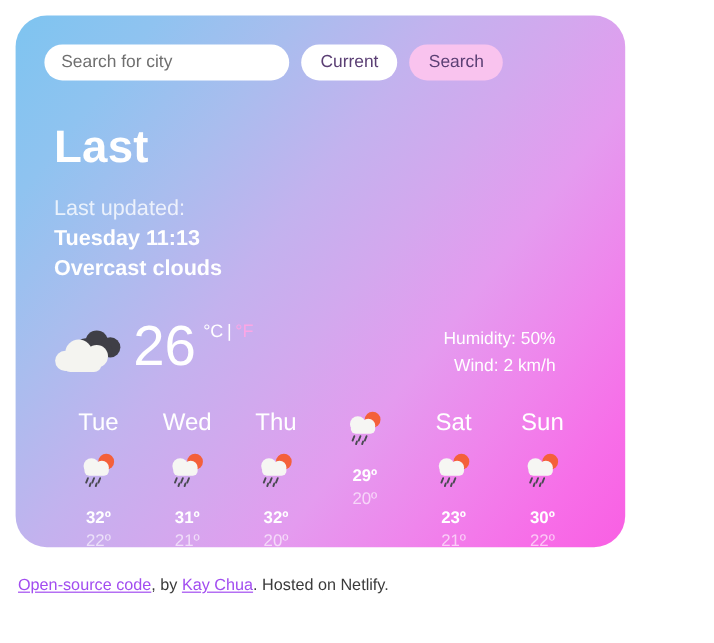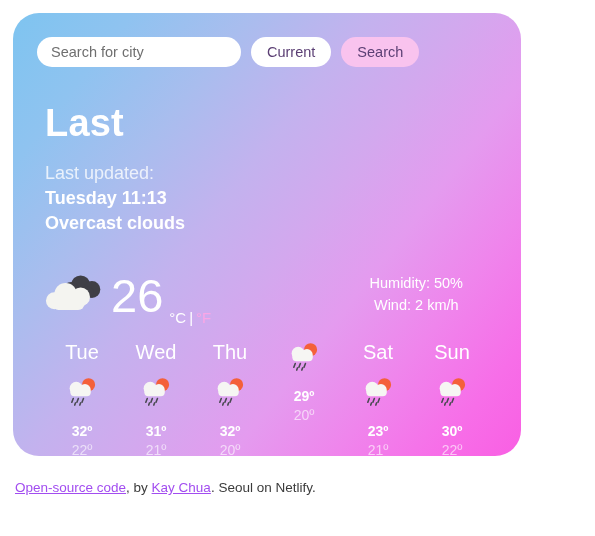--- a/index.html
+++ b/index.html
@@ -111,21 +111,21 @@
     left: 32px;
     top: 245px;
     right: 32px;
     height: 70px;
   }
   .current-left {
     position: absolute;
     left: 0;
     top: 0;
     display: flex;
-    align-items: flex-end;
+    align-items: flex-start;
   }
   .big-icon {
     width: 60px;
     height: 60px;
     margin-top: 8px;
     flex: 0 0 auto;
   }
   .big-temp {
     font-size: 47px;
     color: #ffffff;
@@ -141,21 +141,21 @@
     white-space: nowrap;
   }
   .unit-active   { color: #ffffff; text-decoration: none; }
   .unit-sep      { color: #ffffff; padding: 0 3px; }
   .unit-inactive { color: #fba6e6; text-decoration: none; cursor: pointer; }
 
   .current-right {
     position: absolute;
     right: 26px;
     top: 14px;
-    text-align: center;
+    text-align: right;
     color: #ffffff;
     font-size: 14.5px;
     line-height: 22px;
   }
 
   
   .forecast {
     position: absolute;
     left: 32px;
     right: 32px;
@@ -379,15 +379,15 @@
             <line x1="22" y1="37" x2="21" y2="40"></line>
           </g>
         </svg>
         <div class="fc-hi">30º</div>
         <div class="fc-lo">22º</div>
       </div>
 
     </div>
   </div>
 
-  <div class="footer"><a href="#">Open-source code</a><span>, by </span><a href="#">Kay Chua</a><span>. Seoul on Netlify.</span></div>
+  <div class="footer"><a href="#">Open-source code</a><span>, by </span><a href="#">Kay Chua</a><span>. Hosted on Netlify.</span></div>
 
 </div>
 
 </body></html>

